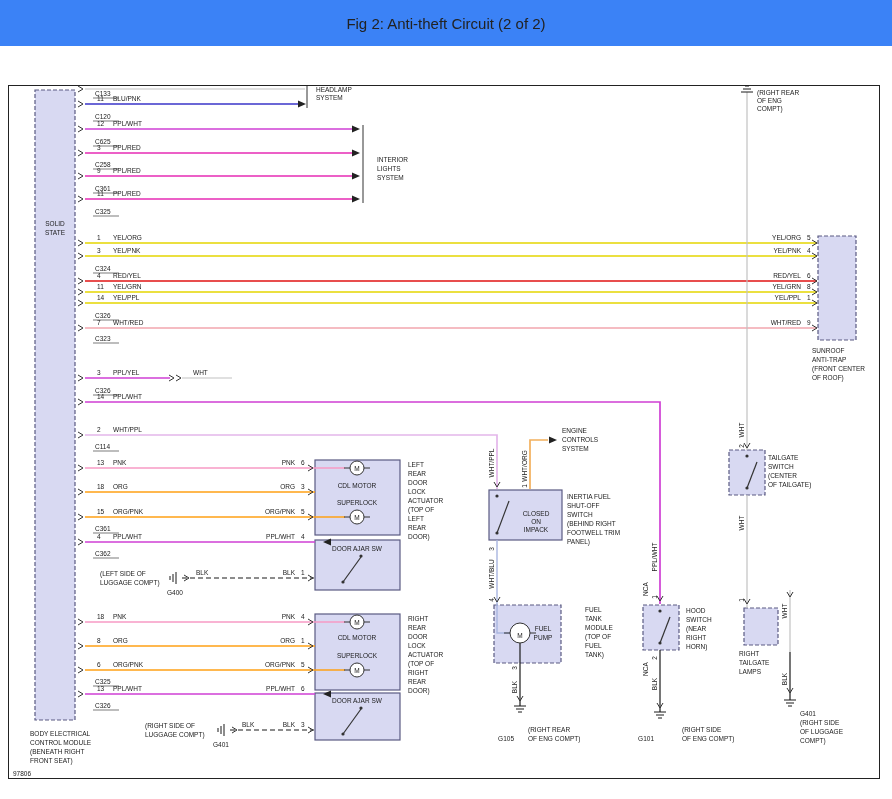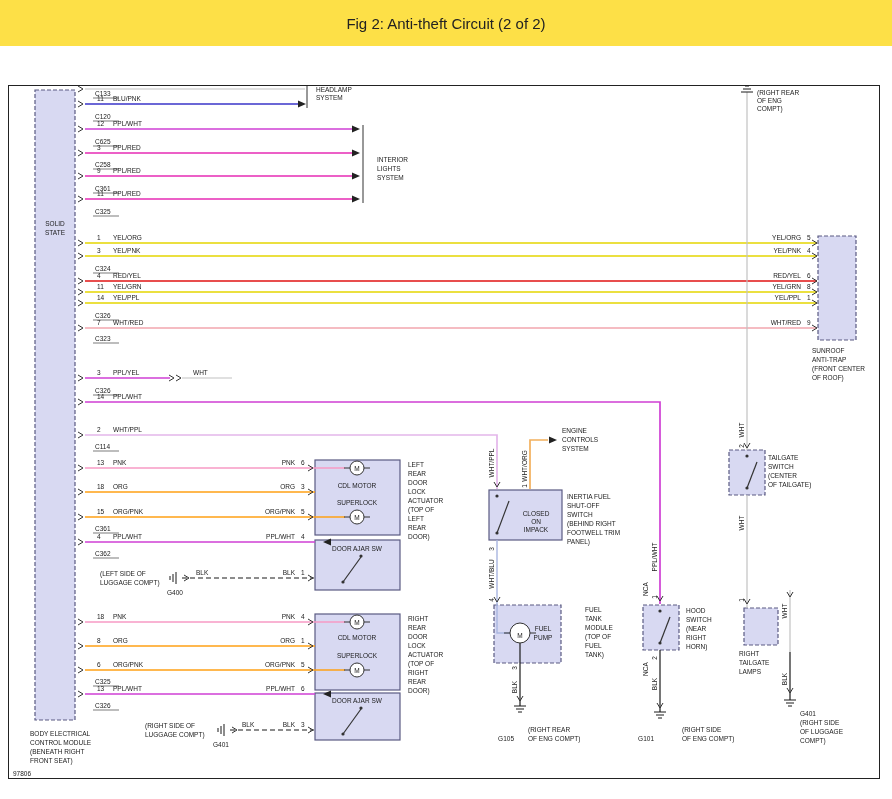--- a/index.html
+++ b/index.html
@@ -1,17 +1,17 @@
 <!DOCTYPE html>
 <html><head>
 <meta charset="utf-8">
 <style>
   html,body{margin:0;padding:0;background:#fff;}
   body{width:892px;height:799px;position:relative;font-family:"Liberation Sans",sans-serif;}
-  #titlebar{position:absolute;left:0;top:0;width:892px;height:46px;background:#fde047;
+  #titlebar{position:absolute;left:0;top:0;width:892px;height:46px;background:#3b82f6;
     display:flex;align-items:center;justify-content:center;}
   #titlebar .title{font-size:15px;color:#222;}
   #frame{position:absolute;left:8px;top:85px;width:872px;height:694px;border:1.5px solid #222;box-sizing:border-box;background:#fff;}
   svg{position:absolute;left:0;top:0;}
   text{font-family:"Liberation Sans",sans-serif;}
 </style>
 </head>
 <body>
 
 <div id="titlebar">

